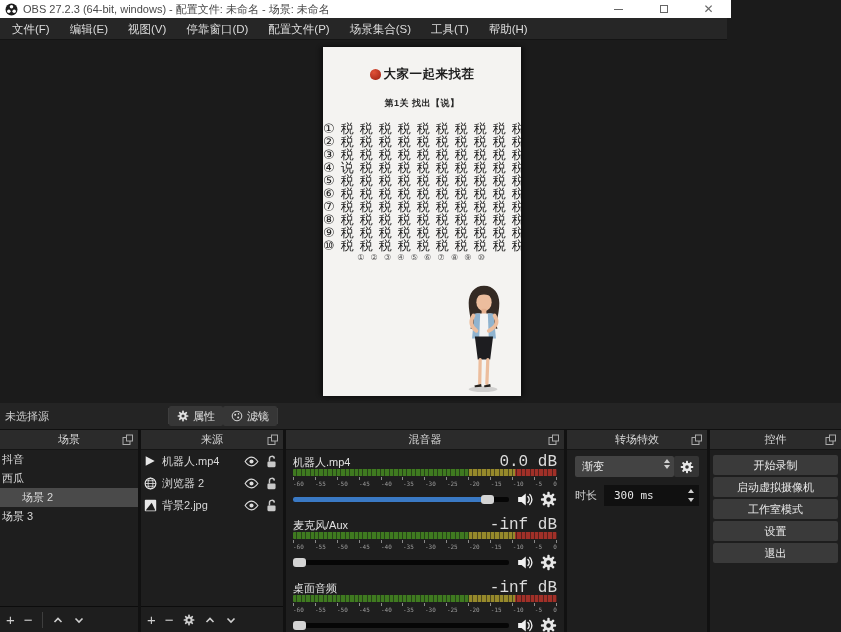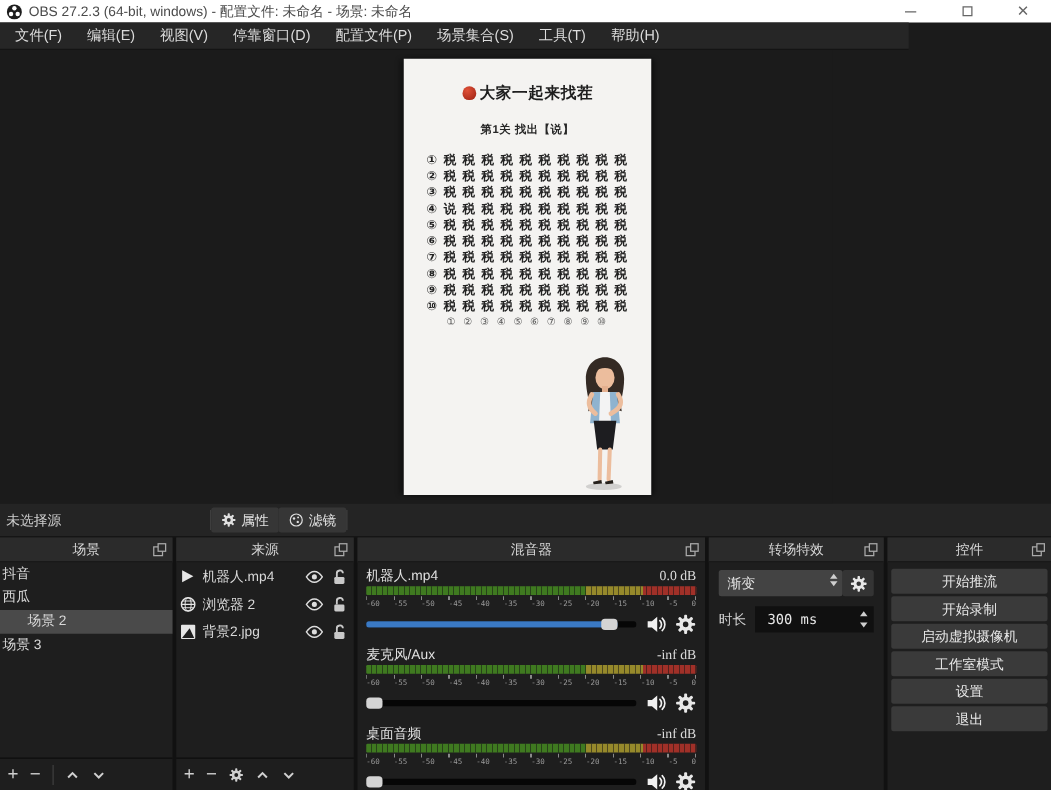--- a/index.html
+++ b/index.html
@@ -1,41 +1,41 @@
 <!DOCTYPE html>
 <html><head>
 <meta charset="utf-8">
 <style>
   * { margin:0; padding:0; box-sizing:border-box; }
   html,body { width:841px; height:632px; overflow:hidden; }
   body { font-family:"Liberation Sans","DejaVu Sans",sans-serif; background:#1b1b1b; position:relative; }
 
   
-  .titlebar { position:absolute; top:0; left:0; width:841px; height:18px; background:#ffffff; display:flex; align-items:center; padding-left:5px; }
+  .titlebar { position:absolute; top:0; left:0; width:731px; height:18px; background:#ffffff; display:flex; align-items:center; padding-left:5px; }
   .titlebar .logo { width:13px; height:13px; margin-right:5px; flex:0 0 auto; }
   .titlebar .ttext { font-size:11px; color:#4a4a4a; white-space:nowrap; }
   .winbtns { margin-left:auto; display:flex; height:100%; }
   .winbtn { width:45px; display:flex; align-items:center; justify-content:center; color:#666; font-size:12px; }
   .wb-min span { display:block; width:9px; height:0; border-top:1px solid #666; }
   .wb-max span { display:block; width:8px; height:8px; border:1px solid #666; }
   .wb-close span { font-size:12px; line-height:1; }
 
   
   .menubar { position:absolute; top:18px; left:0; width:727px; height:22px; background:#262626; display:flex; align-items:center; padding-left:2px; border-bottom:1px solid #141414; }
   .menu-item { color:#dcdcdc; font-size:11.5px; padding:0 10px; line-height:22px; }
 
   
   .preview { position:absolute; top:40px; left:0; width:666px; height:363px; background:#1b1b1b; }
   .video { position:absolute; left:323px; top:7px; width:198px; height:349px; background:#f4f3f1; box-shadow:-3px 0 4px rgba(0,0,0,.4), 3px 0 4px rgba(0,0,0,.4); overflow:hidden; }
   .vtitle { margin-top:19px; display:flex; align-items:center; justify-content:center; gap:3px; }
   .badge { width:11px; height:11px; border-radius:50% 50% 46% 46%; background:radial-gradient(circle at 35% 30%, #e05138, #9c2012); }
   .vtitle-text { font-size:12.5px; font-weight:bold; color:#1e1e1e; letter-spacing:.5px; }
   .vsubtitle { margin-top:14px; text-align:center; font-size:9px; font-weight:bold; color:#262626; letter-spacing:.5px; }
   .grid { margin-top:12px; text-align:center; }
-  .grow { font-size:10px; font-weight:bold; color:#222; line-height:13px; letter-spacing:1.2px; white-space:nowrap; }
+  .grow { font-size:13px; font-weight:normal; color:#222; line-height:13px; letter-spacing:1.2px; white-space:nowrap; }
   .gfoot { margin-top:1px; text-align:center; font-size:8px; color:#555; letter-spacing:2px; }
   .presenter { position:absolute; right:8px; bottom:2px; width:58px; height:111px; }
 
   
   .srcbar { position:absolute; top:403px; left:0; width:841px; height:27px; background:#242424; display:flex; align-items:center; border-bottom:1px solid #101010; }
   .src-status { color:#cfcfcf; font-size:11px; margin-left:5px; }
   .srcbtns { position:absolute; left:168px; display:flex; align-items:center; height:100%; }
   .vsep { width:1px; height:16px; background:#3e3e3e; }
   .tbtn { height:20px; background:#363636; border-radius:2px; display:flex; align-items:center; gap:4px; padding:0 8px; color:#e2e2e2; font-size:11px; }
   .tbtn svg { width:12px; height:12px; }
@@ -62,21 +62,21 @@
 
   .ptoolbar { position:absolute; left:0; right:0; bottom:0; height:26px; border-top:1px solid #0c0c0c; display:flex; align-items:center; gap:9px; padding-left:6px; color:#cfcfcf; }
   .tool-glyph { font-size:15px; line-height:1; color:#cfcfcf; }
   .chev { width:12px; height:12px; }
 
   
   .mix-body { padding:3px 7px 0 7px; }
   .channel { margin-bottom:7px; }
   .ch-head { display:flex; justify-content:space-between; align-items:baseline; height:14px; }
   .ch-name { color:#e0e0e0; font-size:11px; }
-  .ch-db { color:#dcdcdc; font-size:11px; font-family:Liberation Serif, serif; }
+  .ch-db { color:#dcdcdc; font-size:16px; font-family:Liberation Mono, monospace; }
   .meter { height:7px; margin-top:2px; border-radius:1px;
     background:linear-gradient(to right,#3f7a20 0%,#3f7a20 66.5%,#96892b 66.5%,#96892b 84%,#a03028 84%,#a03028 100%); position:relative; }
   .meter:after { content:""; position:absolute; inset:0;
     background:repeating-linear-gradient(90deg, rgba(0,0,0,0) 0px, rgba(0,0,0,0) 3.4px, rgba(20,20,20,.55) 3.4px, rgba(20,20,20,.55) 4.4px); }
   .ruler { height:3px; background:repeating-linear-gradient(90deg,#8a8a8a 0 1px, transparent 1px 21.9px); margin-top:1px; }
   .scale { display:flex; justify-content:space-between; height:8px; margin-top:0px; }
   .scale span { font-size:6px; color:#9a9a9a; font-family:"DejaVu Sans Mono",monospace; line-height:8px; }
   .slider-row { display:flex; align-items:center; gap:7px; height:20px; margin-top:1px; }
   .vslider { flex:1; position:relative; height:9px; }
   .vslider .track { position:absolute; top:2px; left:0; right:0; height:5px; background:#060606; border-radius:2px; }
@@ -514,21 +514,20 @@
 
   <div class="panel" id="controls-panel">
     <div class="phead">
       <span class="phead-title">控件</span>
       <svg class="popout" viewBox="0 0 12 12">
         <rect x="1" y="3.5" width="7" height="7" fill="none" stroke="#aaa" stroke-width="1"></rect>
         <rect x="4.5" y="1" width="6" height="6" fill="#2b2b2b" stroke="#aaa" stroke-width="1"></rect>
       </svg>
     </div>
     <div class="ctl-body">
-      <div class="ctl-btn">开始推流</div>
       <div class="ctl-btn">开始录制</div>
       <div class="ctl-btn">启动虚拟摄像机</div>
       <div class="ctl-btn">工作室模式</div>
       <div class="ctl-btn">设置</div>
       <div class="ctl-btn">退出</div>
     </div>
   </div>
 
 </div>
 

